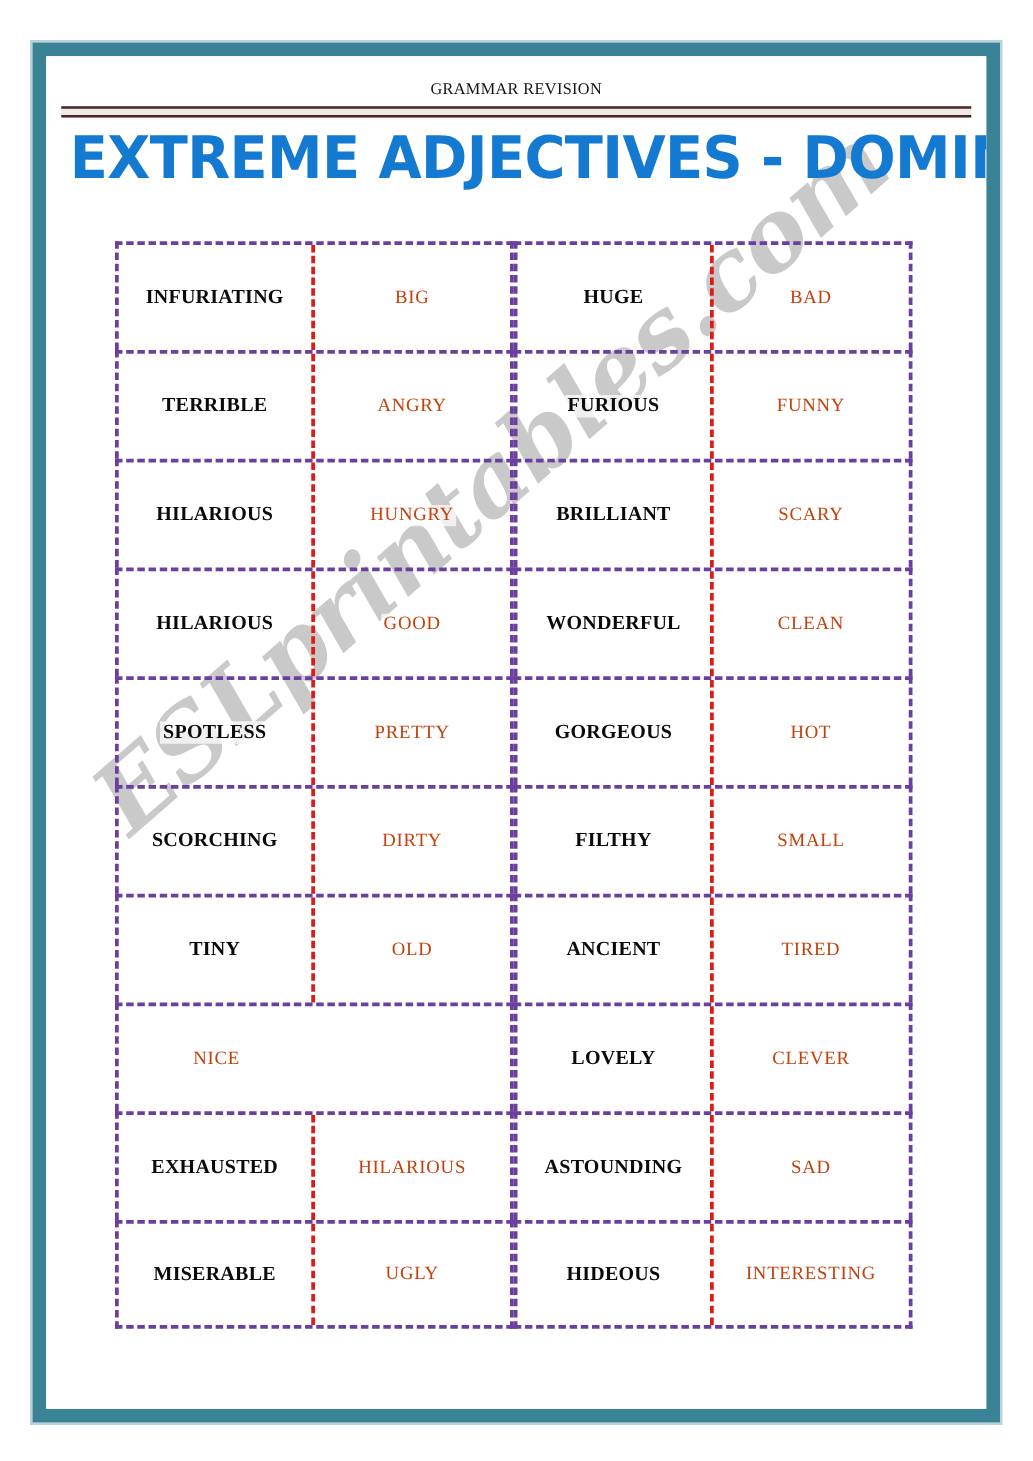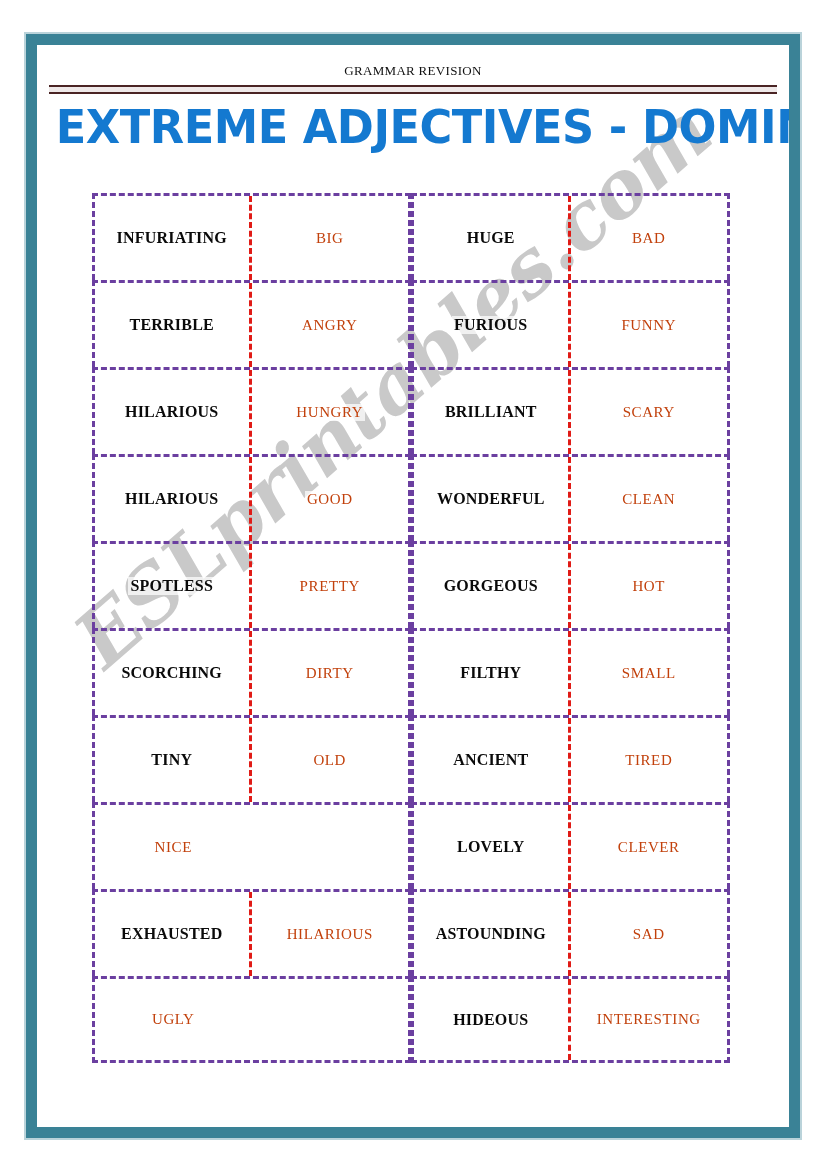--- a/index.html
+++ b/index.html
@@ -338,20 +338,23 @@
             <div class="half half-left">
               <span>ASTOUNDING</span>
             </div>
             <div class="half half-right">
               <span>SAD</span>
             </div>
           </div>
         </div>
         <div class="domino-row">
           <div class="domino">
+            <div class="half half-left">
+              <span>MISERABLE</span>
+            </div>
             <div class="half half-right">
               <span>UGLY</span>
             </div>
           </div>
           <div class="domino">
             <div class="half half-left">
               <span>HIDEOUS</span>
             </div>
             <div class="half half-right">
               <span>INTERESTING</span>

